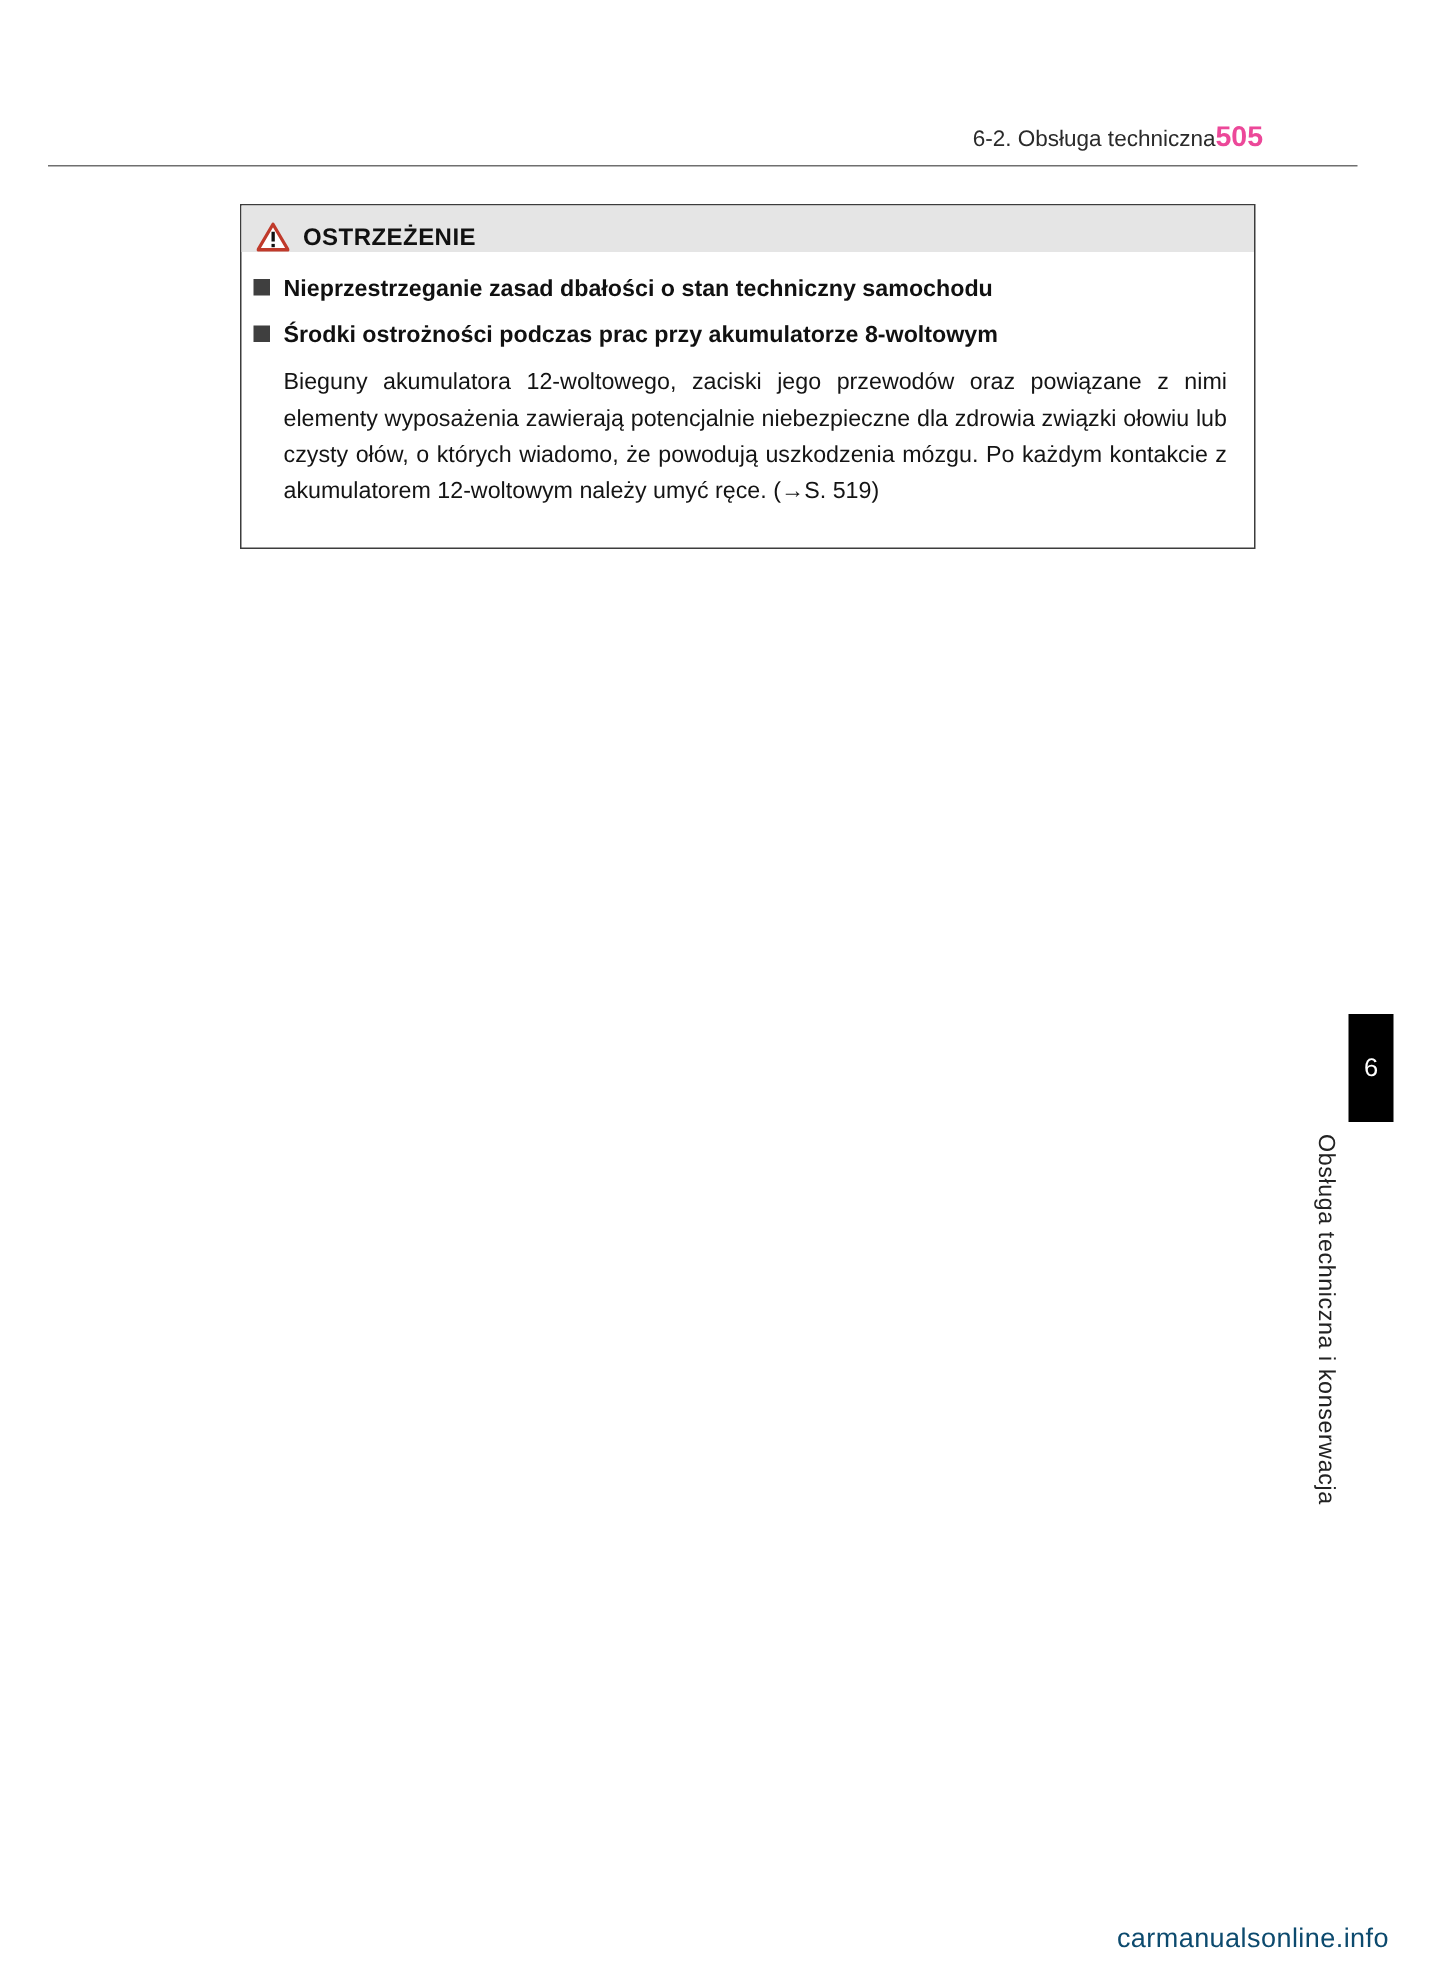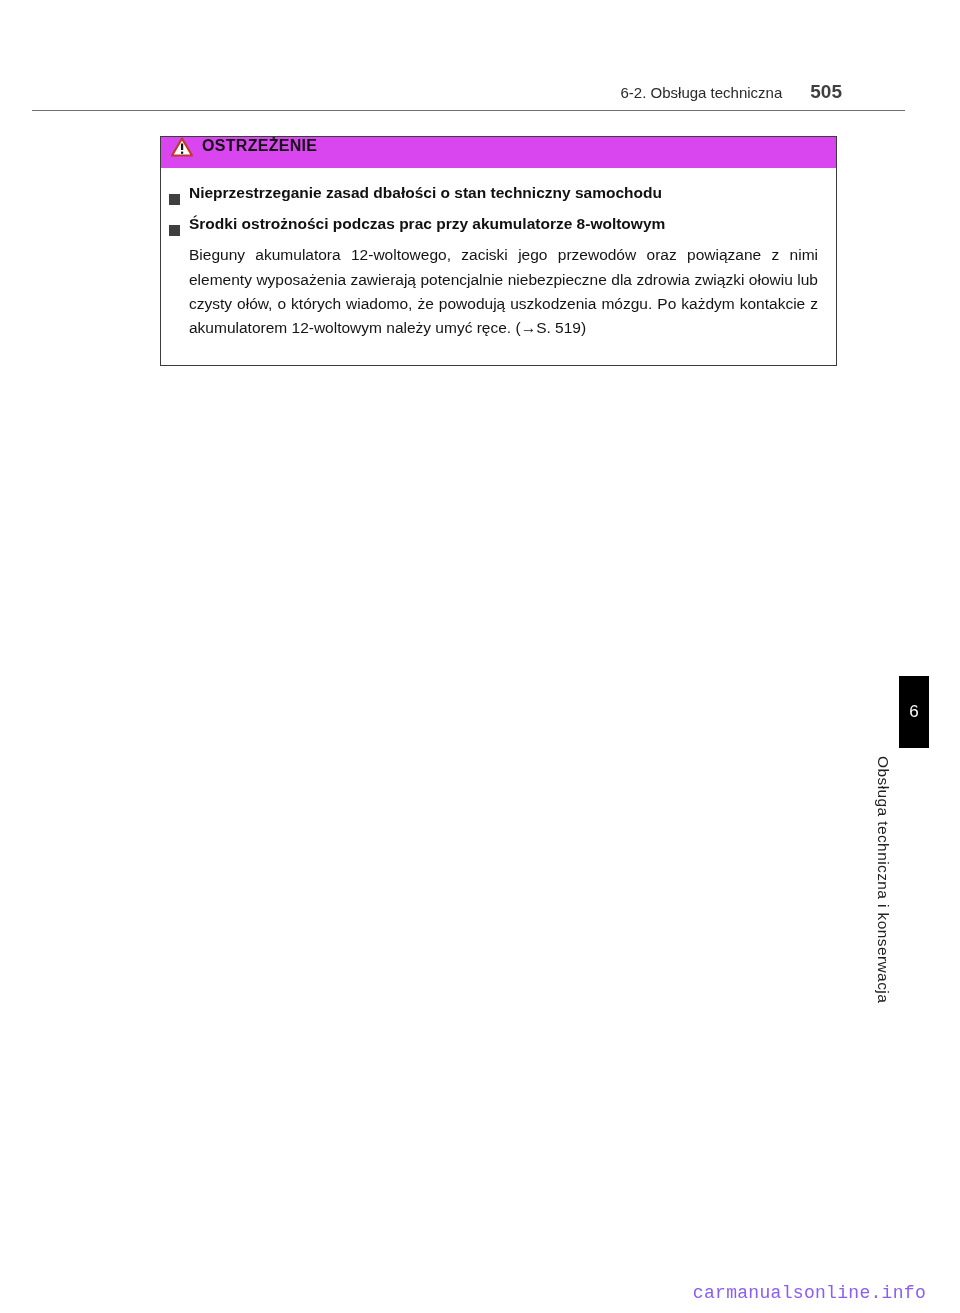--- a/index.html
+++ b/index.html
@@ -9,47 +9,47 @@
     font-family:"Liberation Sans", sans-serif;
     color:#1a1a1a;
     position:relative;
     overflow:hidden;
   }
   .page { position:absolute; inset:0; }
 
   
   .page-header {
     position:absolute; top:81px; right:118px;
-    display:flex; align-items:baseline; gap:28px;
+    display:flex; align-items:baseline; 
   }
   .section-title { font-size:15px; color:#2a2a2a; }
-  .page-num { font-size:19px; font-weight:bold; color:#404040; }
+  .page-num { font-size:19px; font-weight:bold; color:#ec4899; }
   .header-rule {
     position:absolute; top:110px; left:32px; width:873px; height:1px;
     background:#6f6f6f;
   }
 
   
   .warning-box {
     position:absolute; left:160px; top:136px; width:677px;
     border:1px solid #3c3c3c;
     background:#fff;
   }
   .warning-header {
-    height:31px; background:#d946ef;
-    display:flex; align-items:flex-start;
+    height:31px; background:#e5e5e5;
+    display:flex; align-items:flex-end;
     padding-left:10px; gap:9px;
   }
   .warning-title {
     font-size:16px; font-weight:bold; color:#111; letter-spacing:0.3px;
   }
   .warning-body { padding:13px 18px 15px 8px; }
   .warning-item { margin-bottom:4px; }
   .item-heading {
-    display:flex; align-items:flex-end; gap:9px;
+    display:flex; align-items:flex-start; gap:9px;
     font-size:15.5px; font-weight:bold; color:#111;
     margin-bottom:7px; line-height:1.55;
   }
   .bullet {
     width:11px; height:11px; background:#3f3f3f; flex:none; margin-top:5px;
   }
   .item-body {
     margin-left:20px; margin-bottom:9px;
     font-size:15.5px; line-height:1.58; text-align:justify; color:#141414;
   }
@@ -66,21 +66,21 @@
   .side-caption {
     position:absolute; top:756px; right:68px;
     writing-mode:vertical-rl;
     font-size:15.5px; color:#222; letter-spacing:0.4px;
     white-space:nowrap;
   }
 
   
   .watermark {
     position:absolute; bottom:10px; right:34px;
-    font-size:18px; color:#8b5cf6; letter-spacing:0.3px;font-family:Liberation Mono, monospace;
+    font-size:18px; color:#0c4a6e; letter-spacing:0.3px;
   }
 </style>
 </head>
 <body>
 
 <div class="page">
 
   <div class="page-header">
     <span class="section-title">6-2. Obsługa techniczna</span>
     <span class="page-num">505</span>

